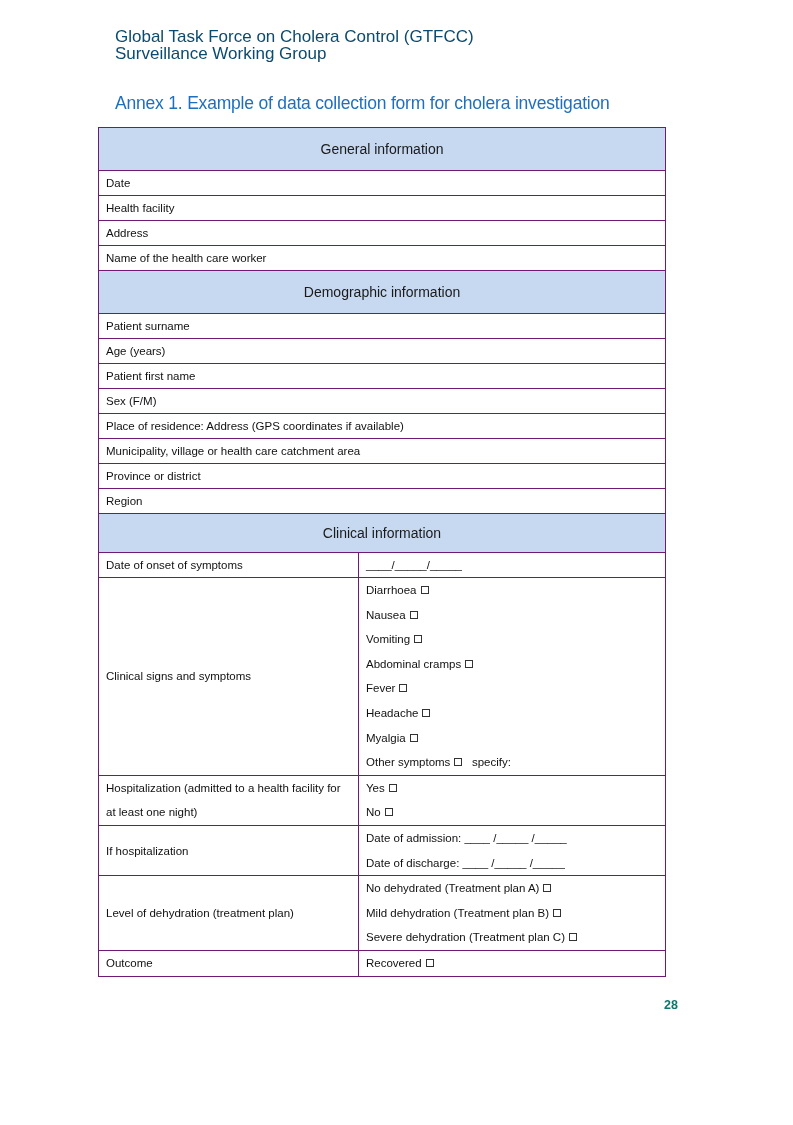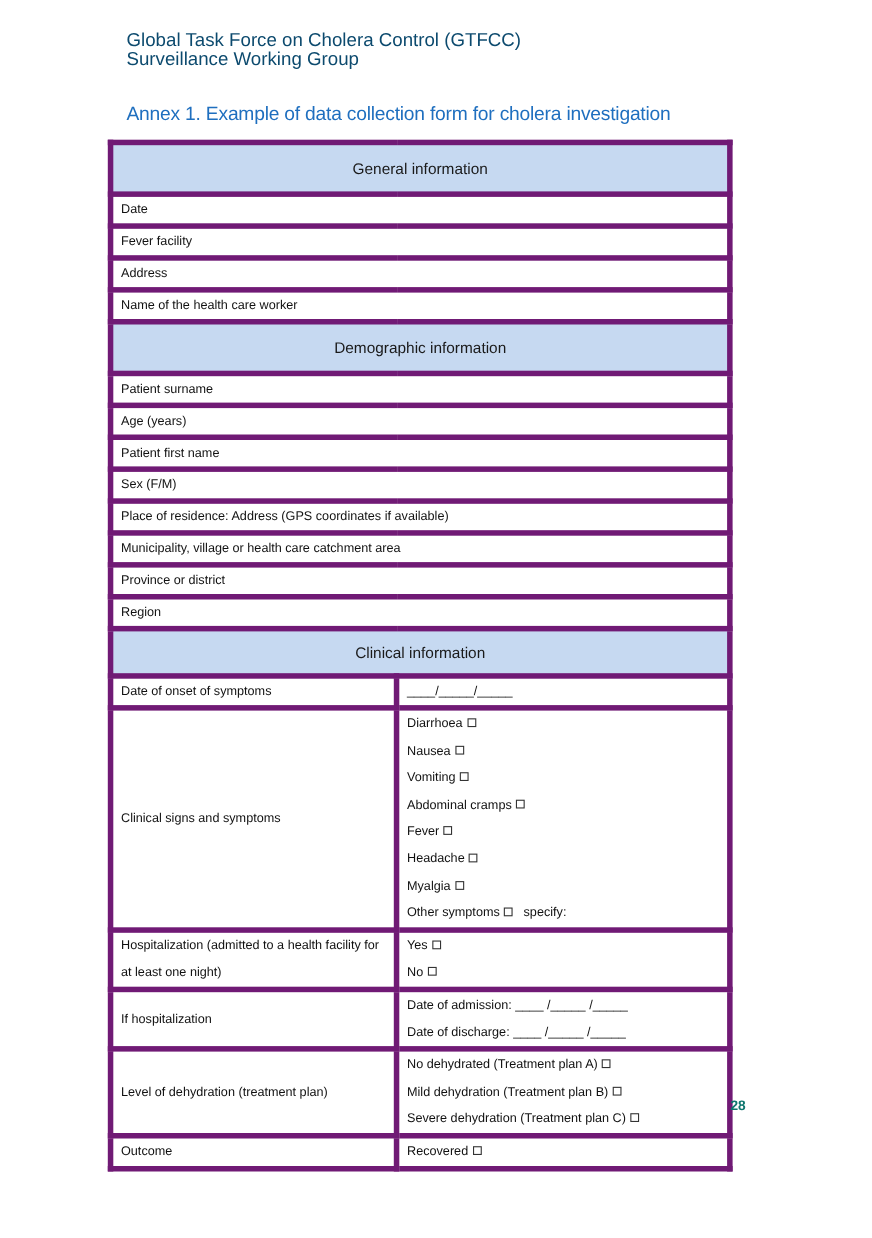--- a/index.html
+++ b/index.html
@@ -1,20 +1,20 @@
 <!DOCTYPE html>
 <html><head>
 <meta charset="utf-8">
 <style>
   html, body { margin: 0; padding: 0; background: #ffffff; }
   body { width: 793px; height: 1125px; position: relative; font-family: "Liberation Sans", sans-serif; color: #111; overflow: hidden; }
   .org { position: absolute; left: 115px; top: 28px; font-size: 17px; line-height: 17px; color: #0c4a6e; }
   .title { position: absolute; left: 115px; top: 93px; font-size: 17.5px; font-weight: normal; color: #1f6fbf; letter-spacing: -0.2px; }
   table.form { position: absolute; left: 98px; top: 127px; width: 568px; border-collapse: collapse; table-layout: fixed; font-size: 11.5px; }
-  table.form td { border: 5px solid #701a75; padding: 0 7px; vertical-align: middle; }
+  table.form td { border: 1px solid #701a75; padding: 0 7px; vertical-align: middle; }
   .sec td { background: #c6d9f1; text-align: center; font-size: 14px; height: 42px; color: #1a1a1a; }
   .sec-clin td { height: 38px; }
   .row td { height: 24px; }
   .col1 { width: 260px; }
   .opt { height: 24.6px; line-height: 24.6px; white-space: nowrap; }
   .stack { padding-top: 0; padding-bottom: 0; }
   .box { display: inline-block; width: 6px; height: 6px; border: 1px solid #333; margin-left: 4px; vertical-align: middle; position: relative; top: -1px; }
   .hosp-label { line-height: 24.6px; }
   .page-num { position: absolute; left: 664px; top: 998px; font-size: 12.5px; font-weight: bold; color: #0f766e; }
 </style>
@@ -35,21 +35,21 @@
     </colgroup>
 
   <tbody>
       <tr class="sec">
     <td colspan="2">General information</td>
   </tr>
   <tr class="row">
         <td colspan="2">Date</td>
       </tr>
   <tr class="row">
-        <td colspan="2">Fever facility</td>
+        <td colspan="2">Health facility</td>
       </tr>
   <tr class="row">
         <td colspan="2">Address</td>
       </tr>
   <tr class="row">
         <td colspan="2">Name of the health care worker</td>
       </tr>
 
   <tr class="sec">
     <td colspan="2">Demographic information</td>

